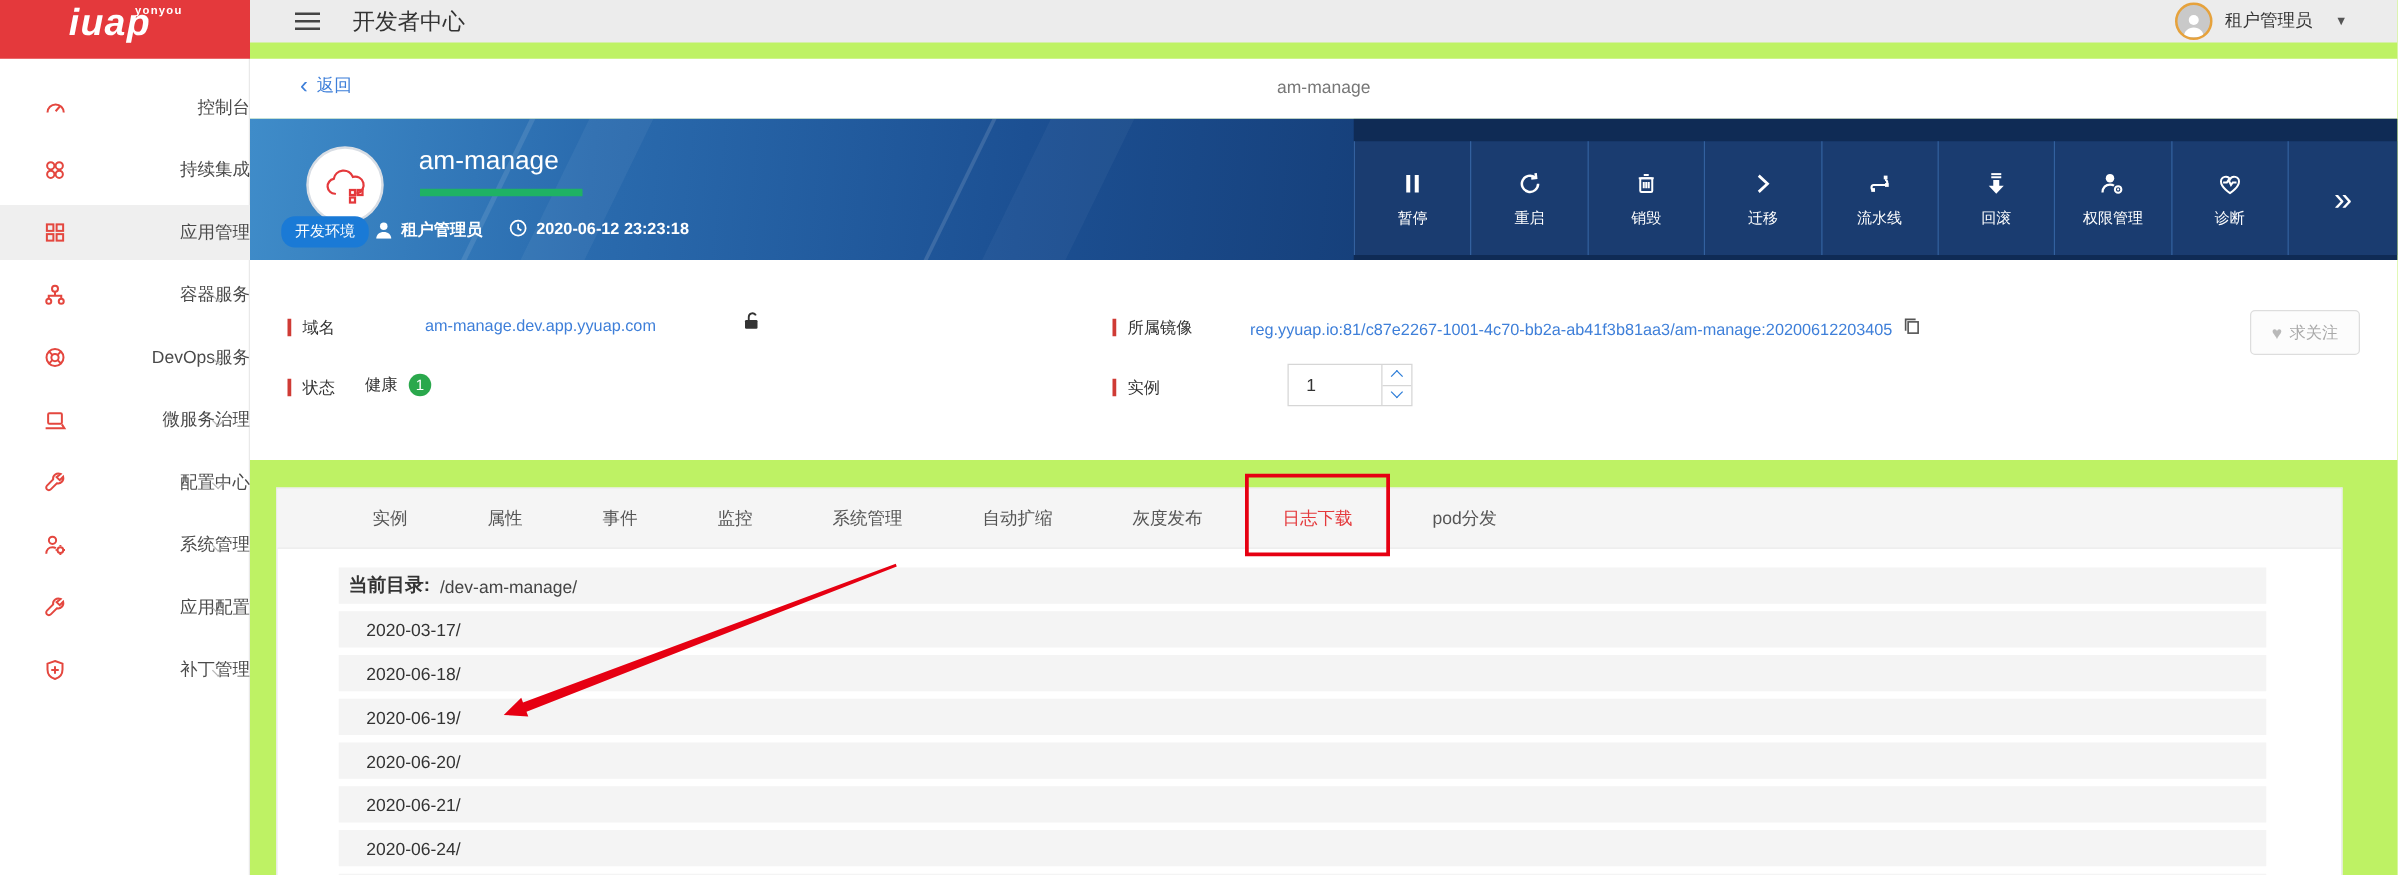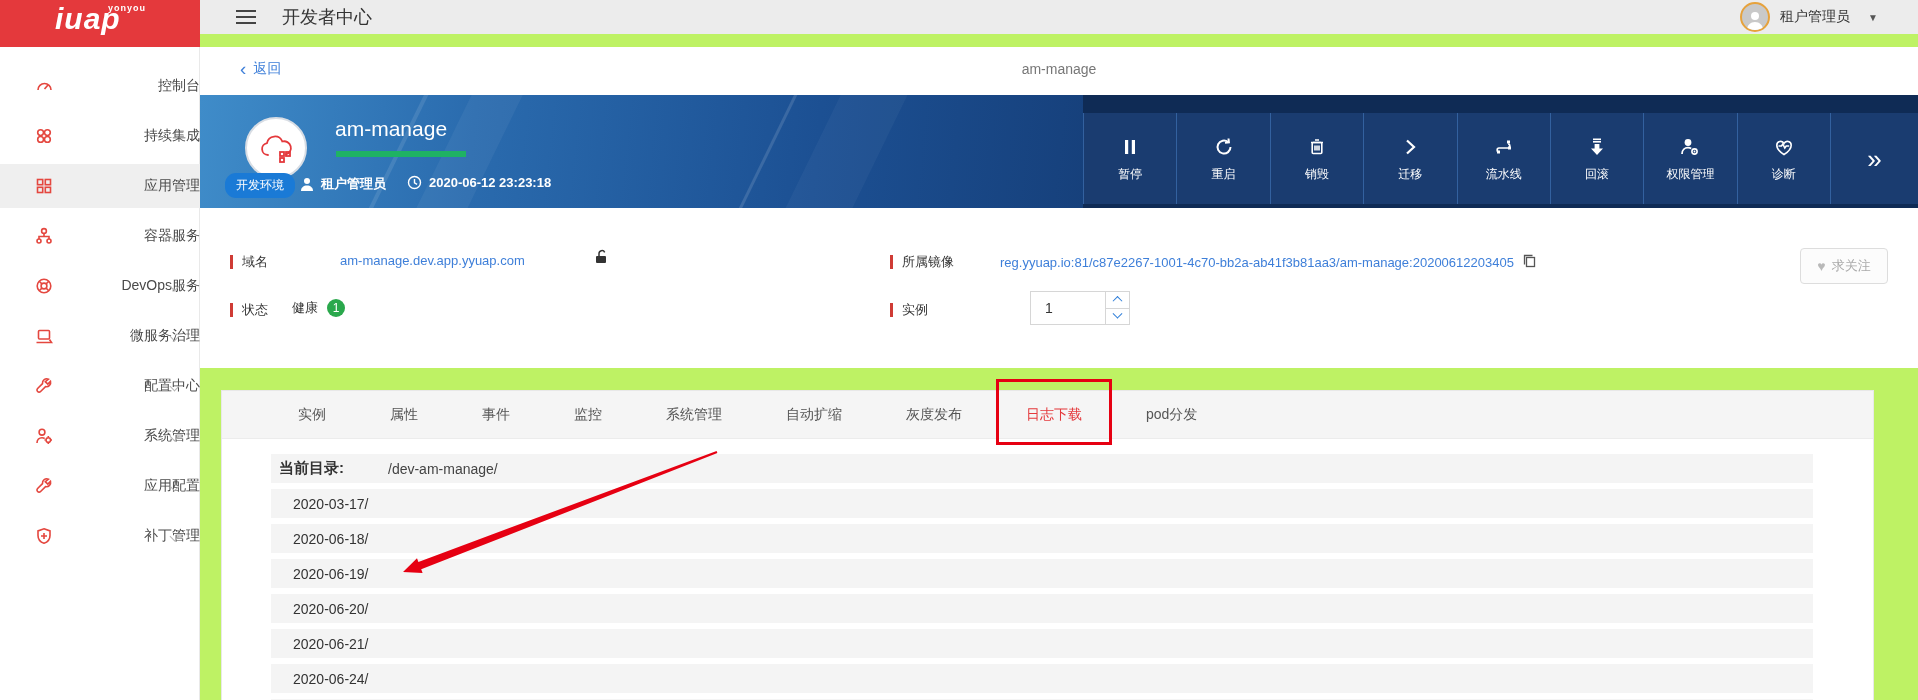--- a/index.html
+++ b/index.html
@@ -83,21 +83,21 @@
   #follow-btn .ftext { color:#a9a9a9; font-size:13px; }
 
   
   #card { position:absolute; left:221px; top:390px; width:1653px; height:310px; background:#fff; border:1px solid #e8e8e8; border-bottom:none; }
   #tabbar { height:48px; background:#f5f5f5; border-bottom:1px solid #ececec; display:flex; align-items:center; padding-left:76px; gap:64px; }
   .tab { font-size:14px; color:#555; cursor:pointer; position:relative; white-space:nowrap; height:48px; display:flex; align-items:center; }
   .tab.active { color:#e4393c; }
   #tab-annotation-box { position:absolute; left:-30px; right:-30px; top:-12px; bottom:-6px; border:3px solid #e60012; pointer-events:none; }
   #loglist { position:absolute; left:49px; top:63px; width:1542px; }
   .logrow { height:29px; background:#f4f4f4; margin-bottom:6px; display:flex; align-items:center; font-size:14px; color:#333; cursor:pointer; }
-  .logrow.header { cursor:default;gap:36px; }
+  .logrow.header { cursor:default; }
   .logrow.header .hlabel { font-weight:bold; font-size:15px; margin-left:8px; }
   .logrow.header .hpath { margin-left:8px; color:#444; }
   .logrow .dname { margin-left:22px; }
 
   
   #arrow-overlay { position:absolute; left:0; top:0; width:1918px; height:700px; pointer-events:none; z-index:50; }
 </style>
 </head>
 <body>
 

